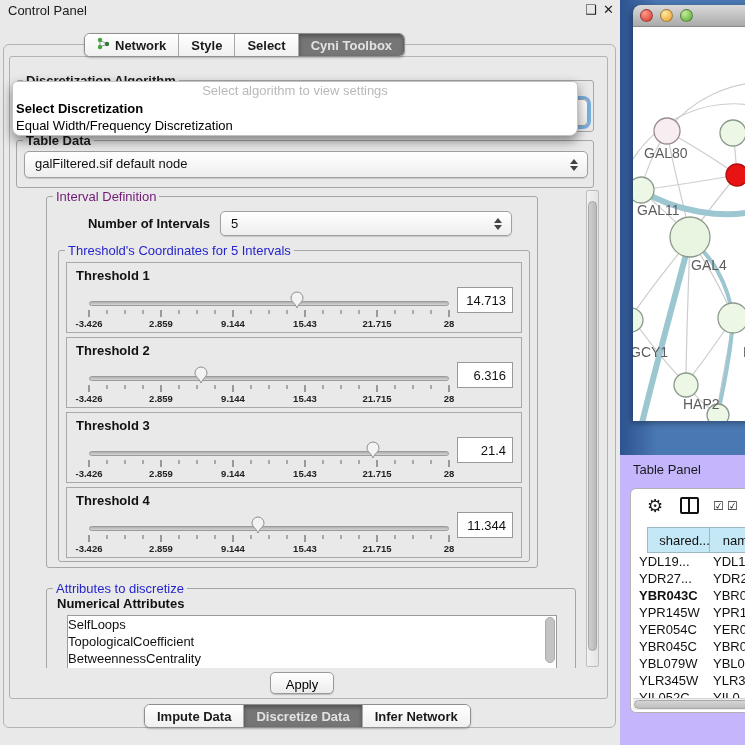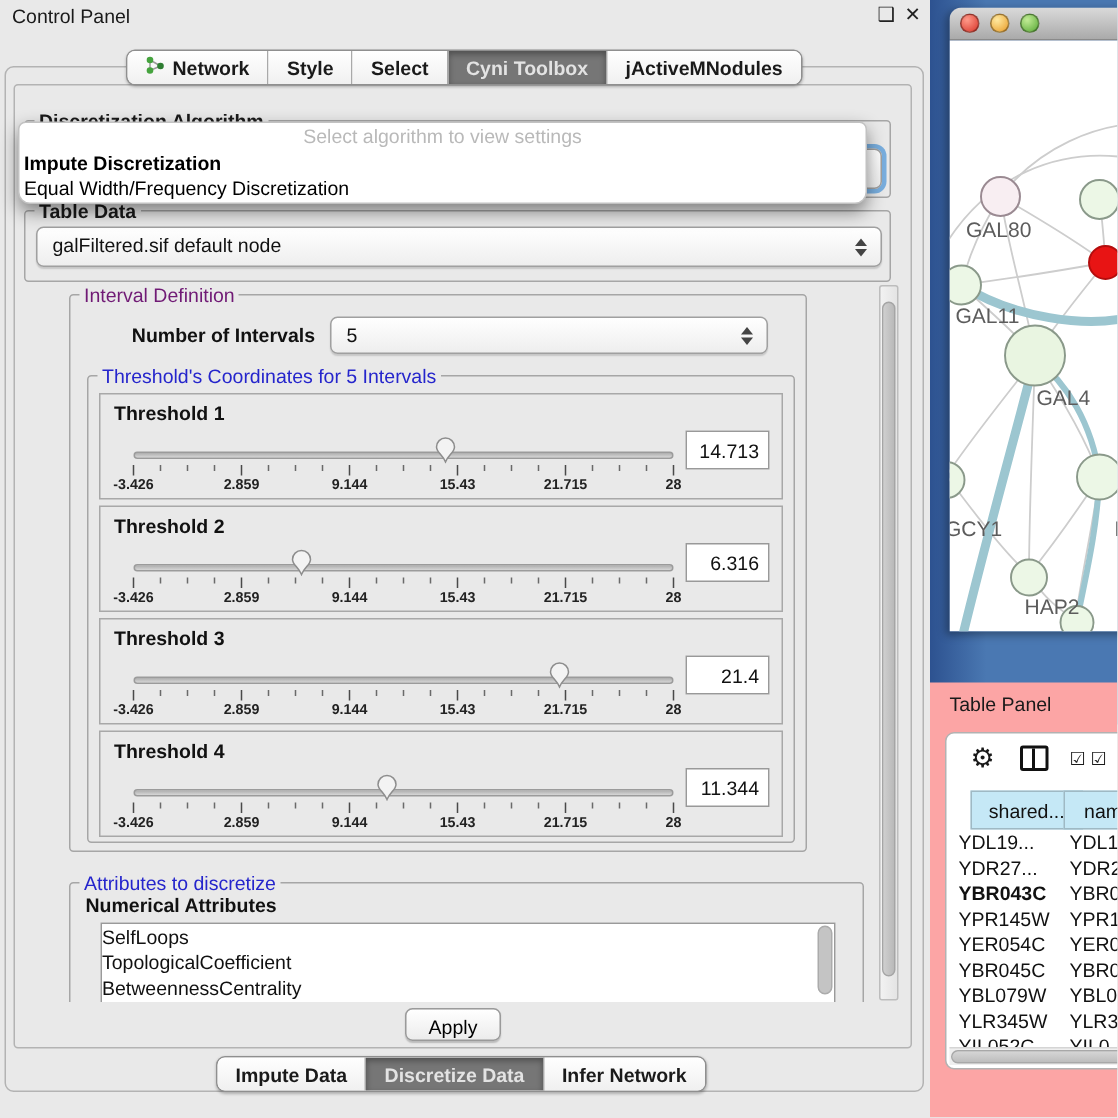--- a/index.html
+++ b/index.html
@@ -68,21 +68,21 @@
   
   .desktop { position:absolute; left:620px; top:0; width:125px; height:483px; background:linear-gradient(90deg,#2d5290,#4a78b2 30%,#4a78b2); }
   .net-window { position:absolute; left:13px; top:5px; width:120px; height:416px; border-radius:8px 0 0 0; overflow:hidden; box-shadow:-2px 2px 6px rgba(0,0,0,.35); }
   .net-titlebar { position:relative; width:100%; height:22px; background:linear-gradient(#dadada,#aaaaaa); border-bottom:1px solid #8a8a8a; }
   .tl { position:absolute; top:4px; width:13px; height:13px; border-radius:50%; border:1px solid rgba(0,0,0,.35); }
   .tl.red    { left:7px;  background:radial-gradient(circle at 35% 30%,#ff9a8a,#d8352a); }
   .tl.yellow { left:27px; background:radial-gradient(circle at 35% 30%,#ffe9a0,#e89c28); }
   .tl.green  { left:47px; background:radial-gradient(circle at 35% 30%,#c2ec96,#57a835); }
   .net-canvas { position:relative; width:100%; height:394px; background:#fff; }
 
-  .table-panel { position:absolute; left:620px; top:455px; width:125px; height:290px; background:#fca5a5; }
+  .table-panel { position:absolute; left:620px; top:455px; width:125px; height:290px; background:#c4b5fd; }
   .tp-title { position:absolute; left:13px; top:7px; font-size:13px; color:#1a1a1a; }
   .tp-box { position:absolute; left:10px; top:33px; width:130px; height:225px; background:#fff; border:1px solid #b2b2b2; border-radius:6px; overflow:hidden; }
   .tp-toolbar { position:absolute; left:0; top:0; width:100%; height:36px; }
   .gear { position:absolute; left:16px; top:6px; font-size:18px; color:#1a1a1a; }
   .cols-icon { position:absolute; left:49px; top:8px; width:19px; height:17px; border:2px solid #111; border-radius:2px; background:#fff; }
   .cols-icon:before { content:""; position:absolute; left:6px; top:0; width:2px; height:13px; background:#111; }
   .chk { position:absolute; top:10px; font-size:12px; color:#1a1a1a; }
   .tp-header { position:absolute; left:0; top:38px; width:100%; height:26px; }
   .th-cell { position:absolute; top:0; height:26px; background:#c5e8f6; border:1px solid #9fb9c4; font-size:13px; text-align:center; padding-top:5px; overflow:hidden; white-space:nowrap; }
   .tp-rows { position:absolute; left:0; top:64px; width:100%; }
@@ -123,43 +123,40 @@
     </div>
     <div class="tab">
         <span>Style</span>
       </div>
     <div class="tab">
         <span>Select</span>
       </div>
     <div class="tab active">
         <span>Cyni Toolbox</span>
       </div>
-    <div class="tab">
-        <span>jActiveMNodules</span>
-      </div>
   </div>
 
   <div class="group" style="left:16px; top:80px; width:578px; height:52px;">
     <span class="gtitle black">Discretization Algorithm</span>
   </div>
   <div class="combo focused" style="left:24px; top:99px; width:564px; height:27px;">
     <span class="stepper"></span>
   </div>
 
   <div class="group" style="left:16px; top:140px; width:578px; height:48px;">
     <span class="gtitle black">Table Data</span>
   </div>
   <div class="combo" style="left:24px; top:151px; width:564px; height:27px;">
     <span>galFiltered.sif default node</span>
     <span class="stepper"></span>
   </div>
 
   <div class="popup">
     <div class="ph">Select algorithm to view settings</div>
-    <div class="opt bold">Impute Discretization</div>
+    <div class="opt bold">Select Discretization</div>
     <div class="opt">Equal Width/Frequency Discretization</div>
   </div>
 
   <div class="viewport">
 
     <div class="group" style="left:31px; top:7px; width:492px; height:372px;">
       <span class="gtitle green">Interval Definition</span>
     </div>
     <div style="position:absolute; left:45px; top:27px; width:150px; text-align:right; font-weight:bold; font-size:13px;">Number of Intervals</div>
     <div class="combo" style="left:205px; top:22px; width:292px; height:25px;">

